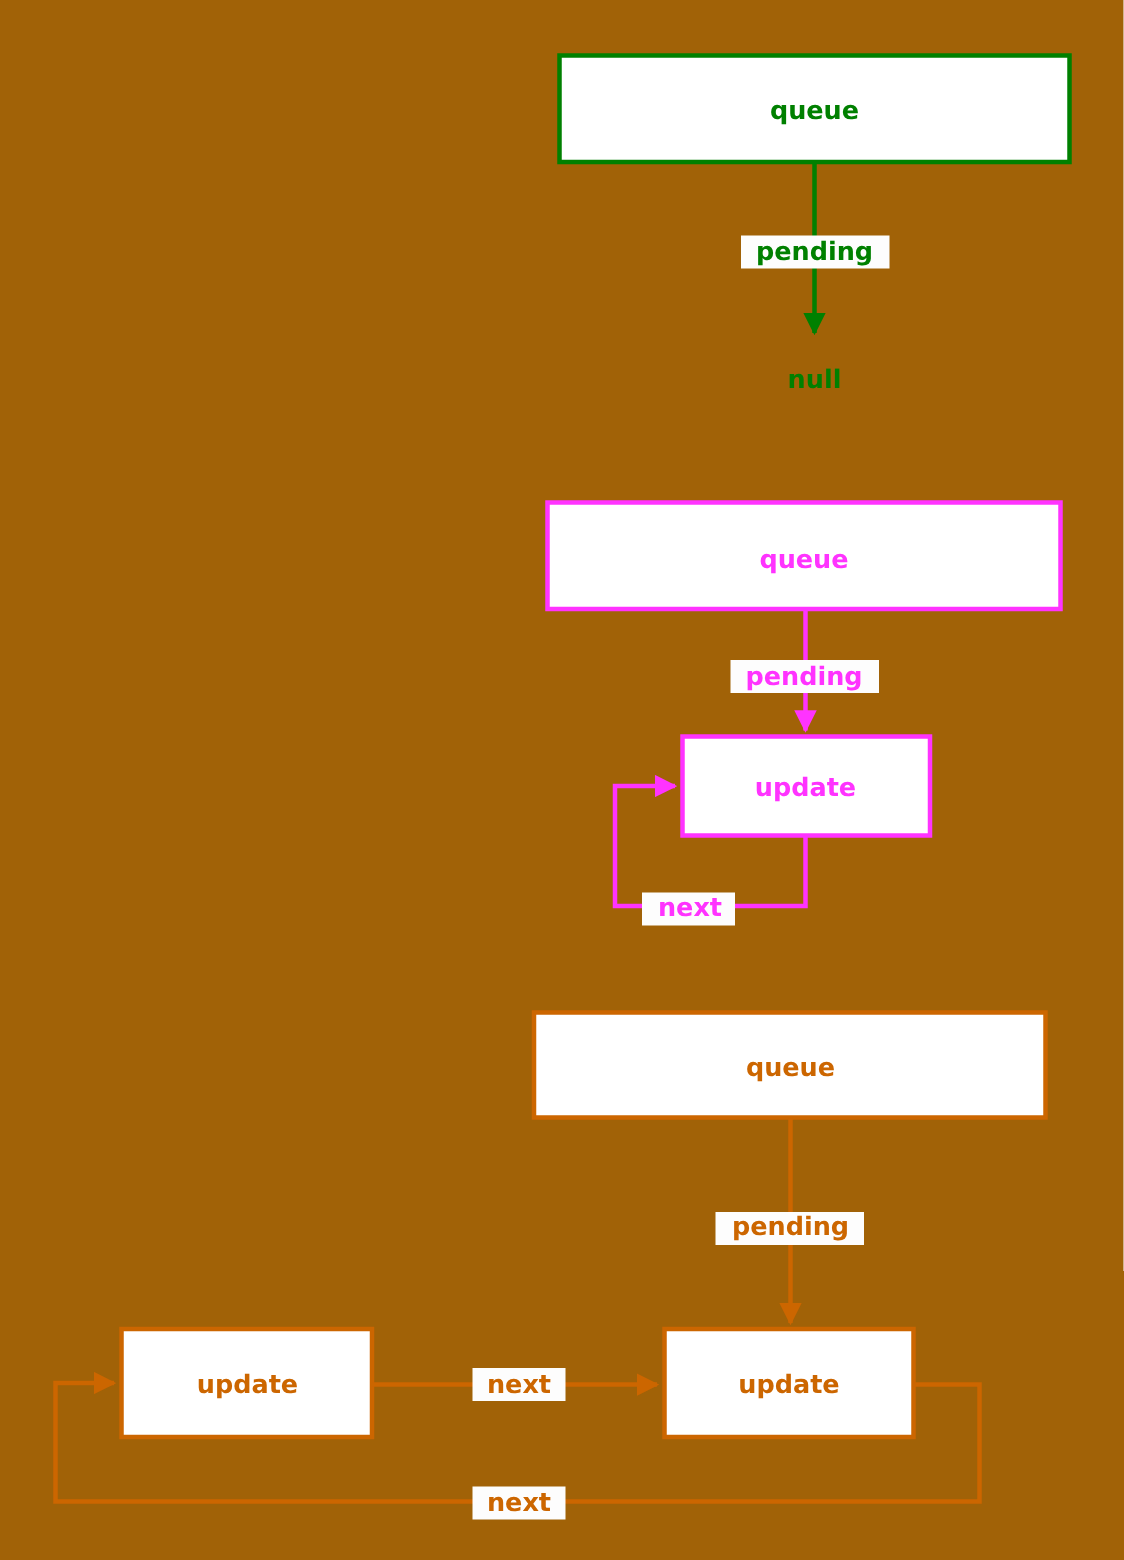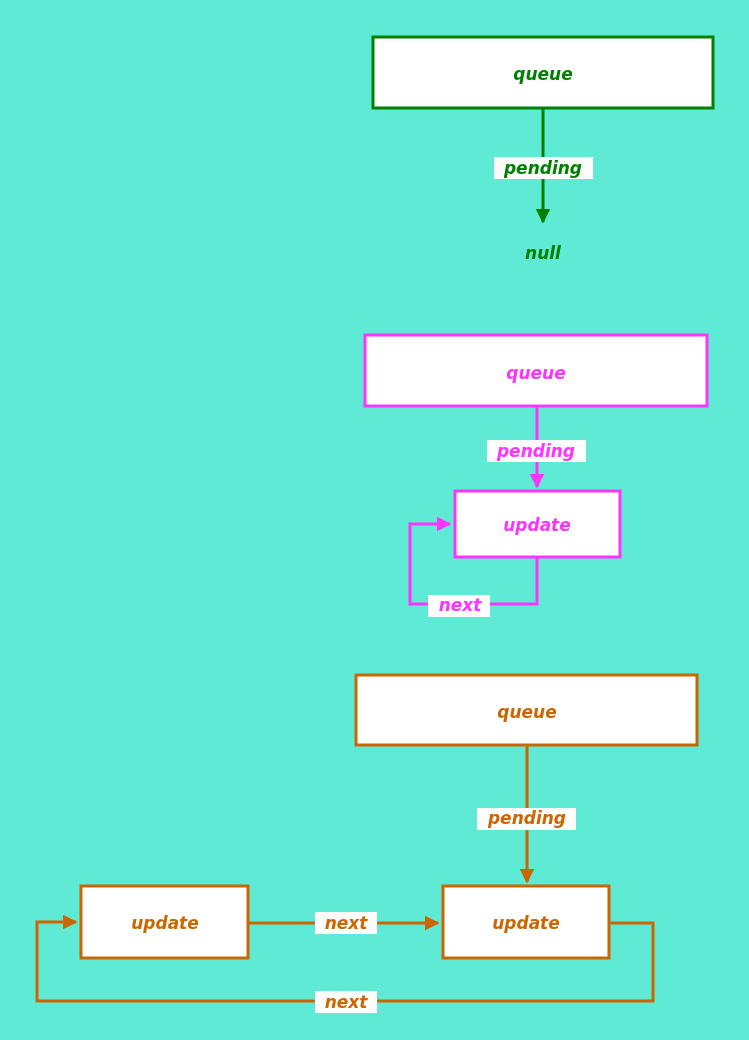--- a/index.html
+++ b/index.html
@@ -4,24 +4,23 @@
 <style>
   html, body {
     margin: 0;
     padding: 0;
     background: #f7f7f7;
   }
   #stage {
     position: relative;
     width: 749px;
     height: 1040px;
-    background: #5eead4;
+    background: #a16207;
     overflow: hidden;
     font-family: "DejaVu Sans", sans-serif;
-    font-style: italic;
   }
   svg#diagram {
     position: absolute;
     left: 0;
     top: 0;
     width: 749px;
     height: 1040px;
   }
   .node-rect {
     fill: #ffffff;

